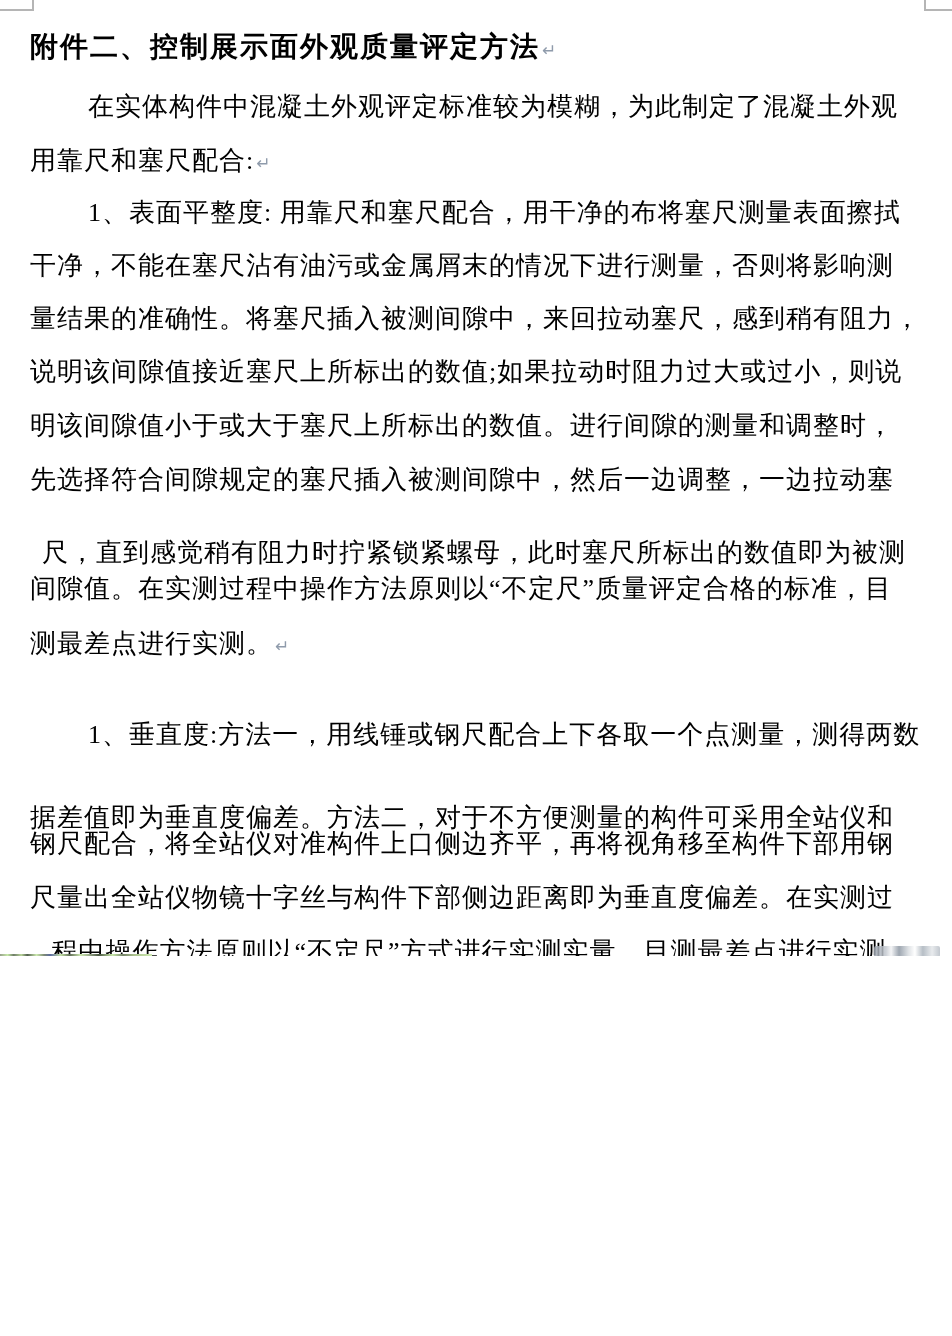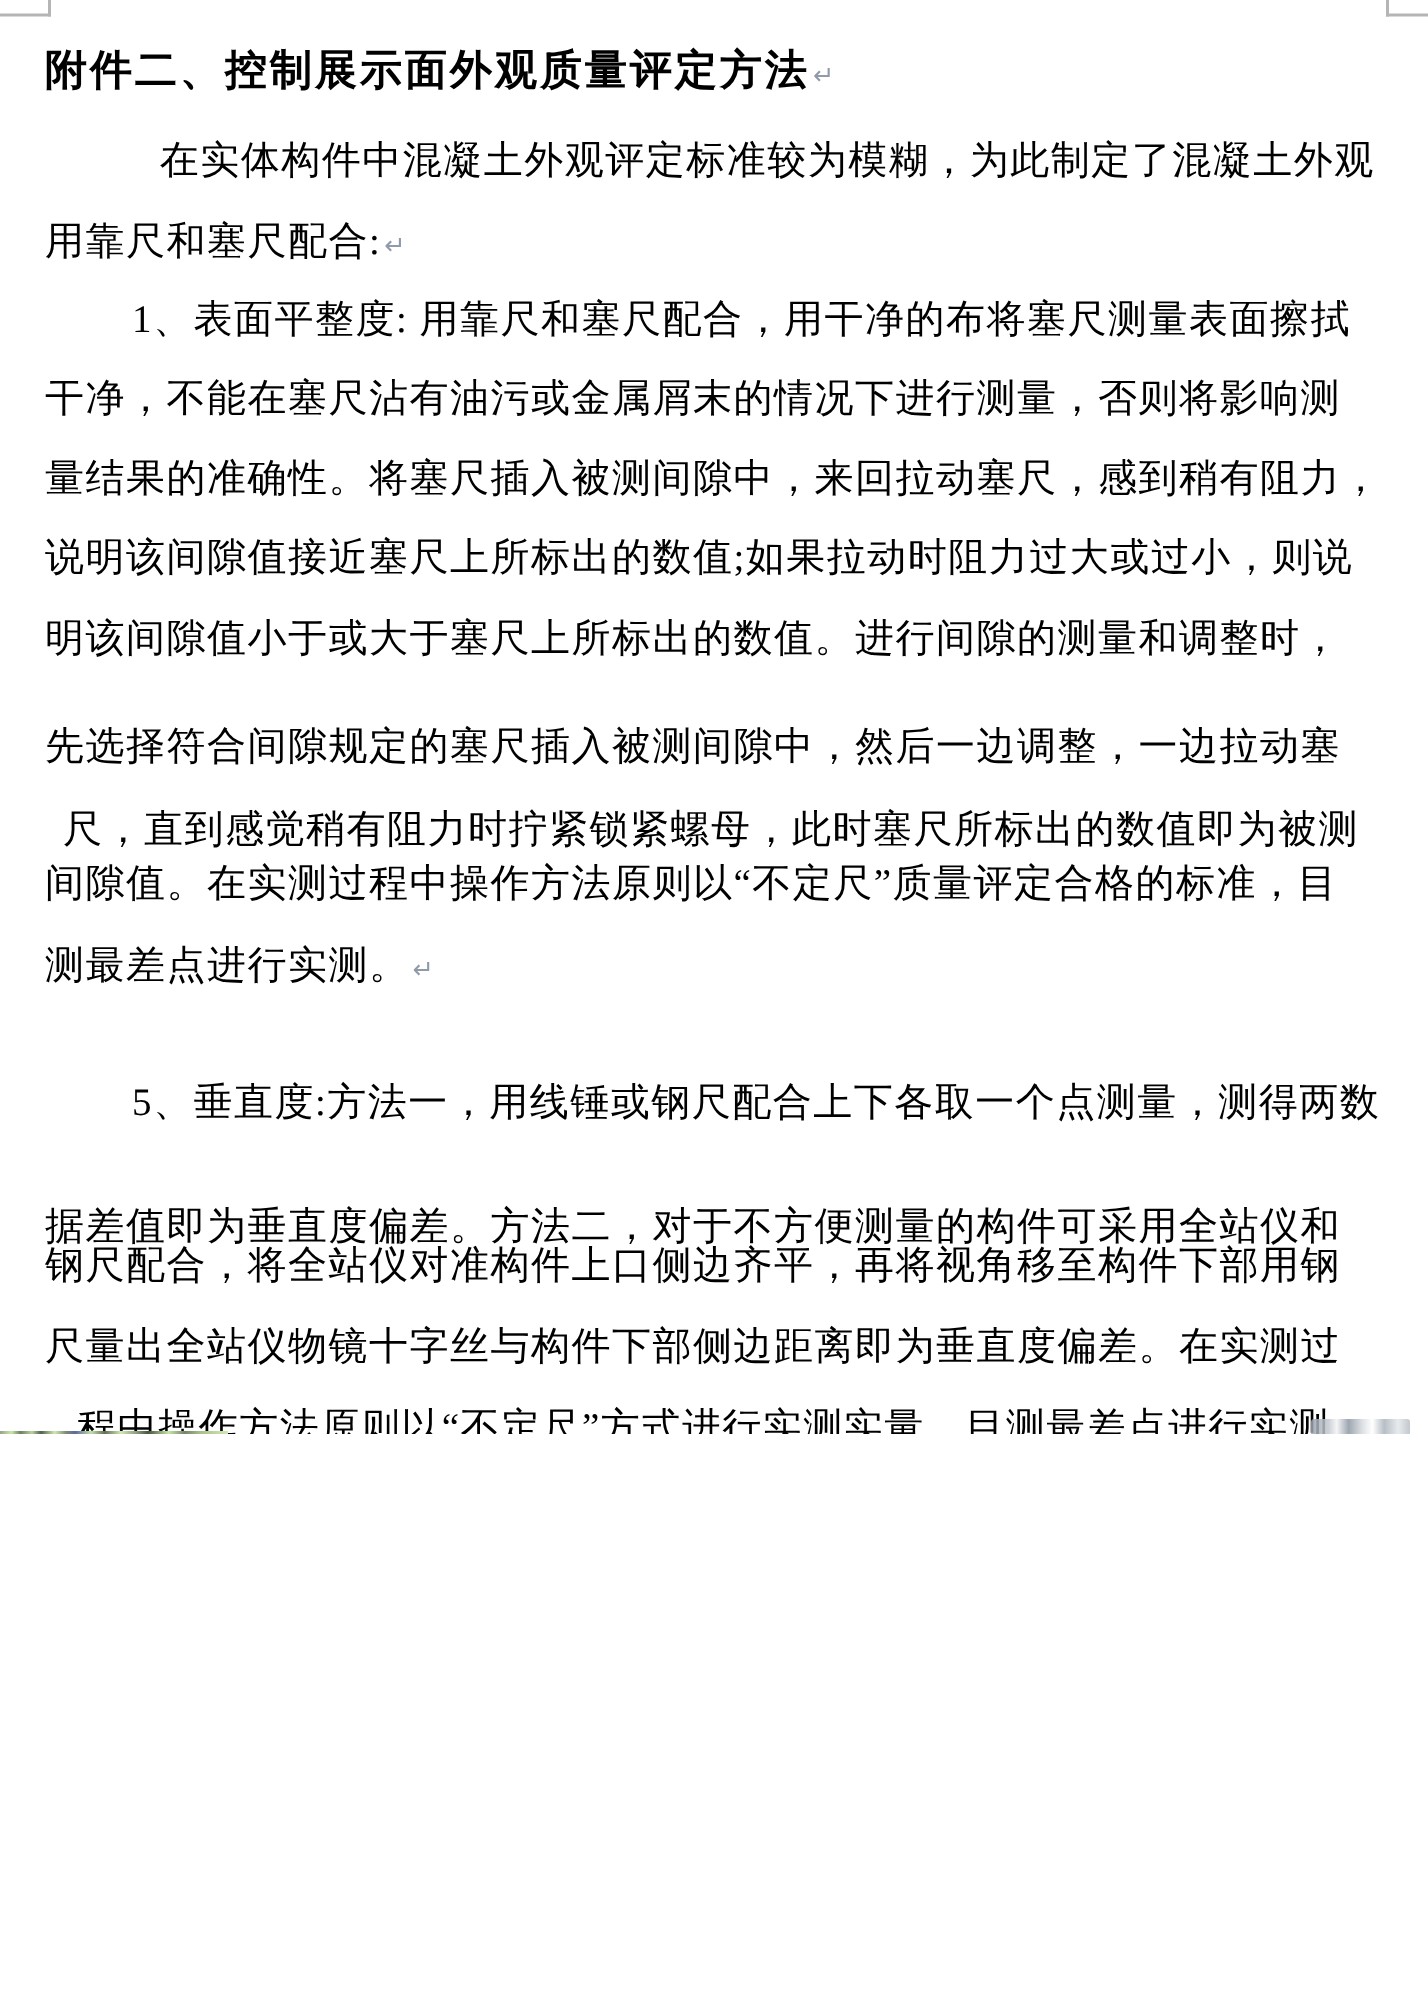--- a/index.html
+++ b/index.html
@@ -79,32 +79,32 @@
 <body>
 
 <div class="page">
 
   <div class="corner-mark-left"></div>
   <div class="corner-mark-right"></div>
 
   <div class="doc-title"><span>附件二、控制展示面外观质量评定方法</span><span class="pmark">↵</span></div>
 
   <div id="doc-body">
-      <div class="line" style="top: 93px; padding-left: 58px; text-align: center;"><span class="seg">在实体构件中混凝土外观评定标准较为模糊，为此制定了混凝土外观</span></div>
+      <div class="line" style="top: 93px; padding-left: 58px;"><span class="seg">在实体构件中混凝土外观评定标准较为模糊，为此制定了混凝土外观</span></div>
       <div class="line" style="top: 147px;"><span class="seg">用靠尺和塞尺配合:</span><span class="pmark">↵</span></div>
       <div class="line" style="top: 199px; padding-left: 58px;"><span class="seg b">1、表面平整度: </span><span class="seg">用靠尺和塞尺配合，用干净的布将塞尺测量表面擦拭</span></div>
       <div class="line" style="top: 252px;"><span class="seg">干净，不能在塞尺沾有油污或金属屑末的情况下进行测量，否则将影响测</span></div>
       <div class="line" style="top: 305px;"><span class="seg">量结果的准确性。将塞尺插入被测间隙中，来回拉动塞尺，感到稍有阻力，</span></div>
       <div class="line" style="top: 358px;"><span class="seg">说明该间隙值接近塞尺上所标出的数值;如果拉动时阻力过大或过小，则说</span></div>
       <div class="line" style="top: 412px;"><span class="seg">明该间隙值小于或大于塞尺上所标出的数值。进行间隙的测量和调整时，</span></div>
-      <div class="line" style="top: 466px; margin-top: 18px;"><span class="seg">先选择符合间隙规定的塞尺插入被测间隙中，然后一边调整，一边拉动塞</span></div>
+      <div class="line" style="top: 466px;"><span class="seg">先选择符合间隙规定的塞尺插入被测间隙中，然后一边调整，一边拉动塞</span></div>
       <div class="line" style="top: 539px; margin-left: 12px;"><span class="seg">尺，直到感觉稍有阻力时拧紧锁紧螺母，此时塞尺所标出的数值即为被测</span></div>
       <div class="line" style="top: 575px;"><span class="seg">间隙值。</span><span class="seg b">在实测过程中操作方法原则以“不定尺”质量评定合格的标准，目</span></div>
       <div class="line" style="top: 630px;"><span class="seg b">测最差点进行实测。</span><span class="pmark">↵</span></div>
-      <div class="line" style="top: 721px; padding-left: 58px;"><span class="seg b">5、垂直度:</span><span class="seg">方法一，用线锤或钢尺配合上下各取一个点测量，测得两数</span></div>
+      <div class="line" style="top: 721px; padding-left: 58px;"><span class="seg b">1、垂直度:</span><span class="seg">方法一，用线锤或钢尺配合上下各取一个点测量，测得两数</span></div>
       <div class="line" style="top: 776px; margin-top: 28px;"><span class="seg">据差值即为垂直度偏差。方法二，对于不方便测量的构件可采用全站仪和</span></div>
       <div class="line" style="top: 830px;"><span class="seg">钢尺配合，将全站仪对准构件上口侧边齐平，再将视角移至构件下部用钢</span></div>
       <div class="line" style="top: 884px;"><span class="seg">尺量出全站仪物镜十字丝与构件下部侧边距离即为垂直度偏差。</span><span class="seg b">在实测过</span></div>
       <div class="line" style="top: 938px; text-align: center;"><span class="seg b">程中操作方法原则以“不定尺”方式进行实测实量、目测最差点进行实测。</span></div>
     </div>
 
   <div class="green-block"></div>
   <div class="noise-strip"></div>
   <div class="eol-smudge"></div>
 

